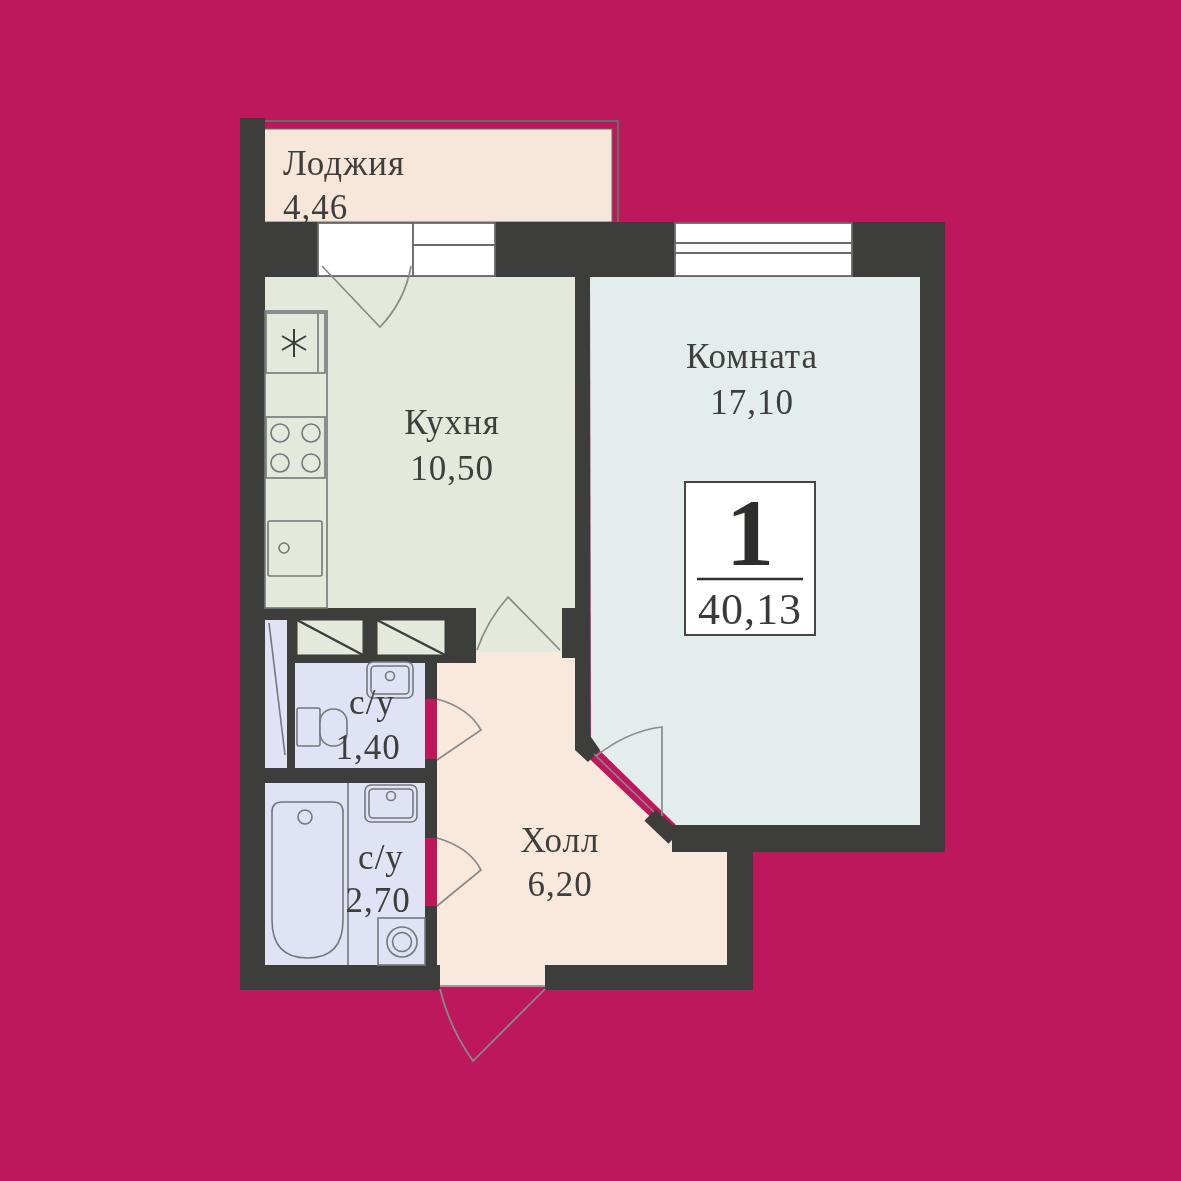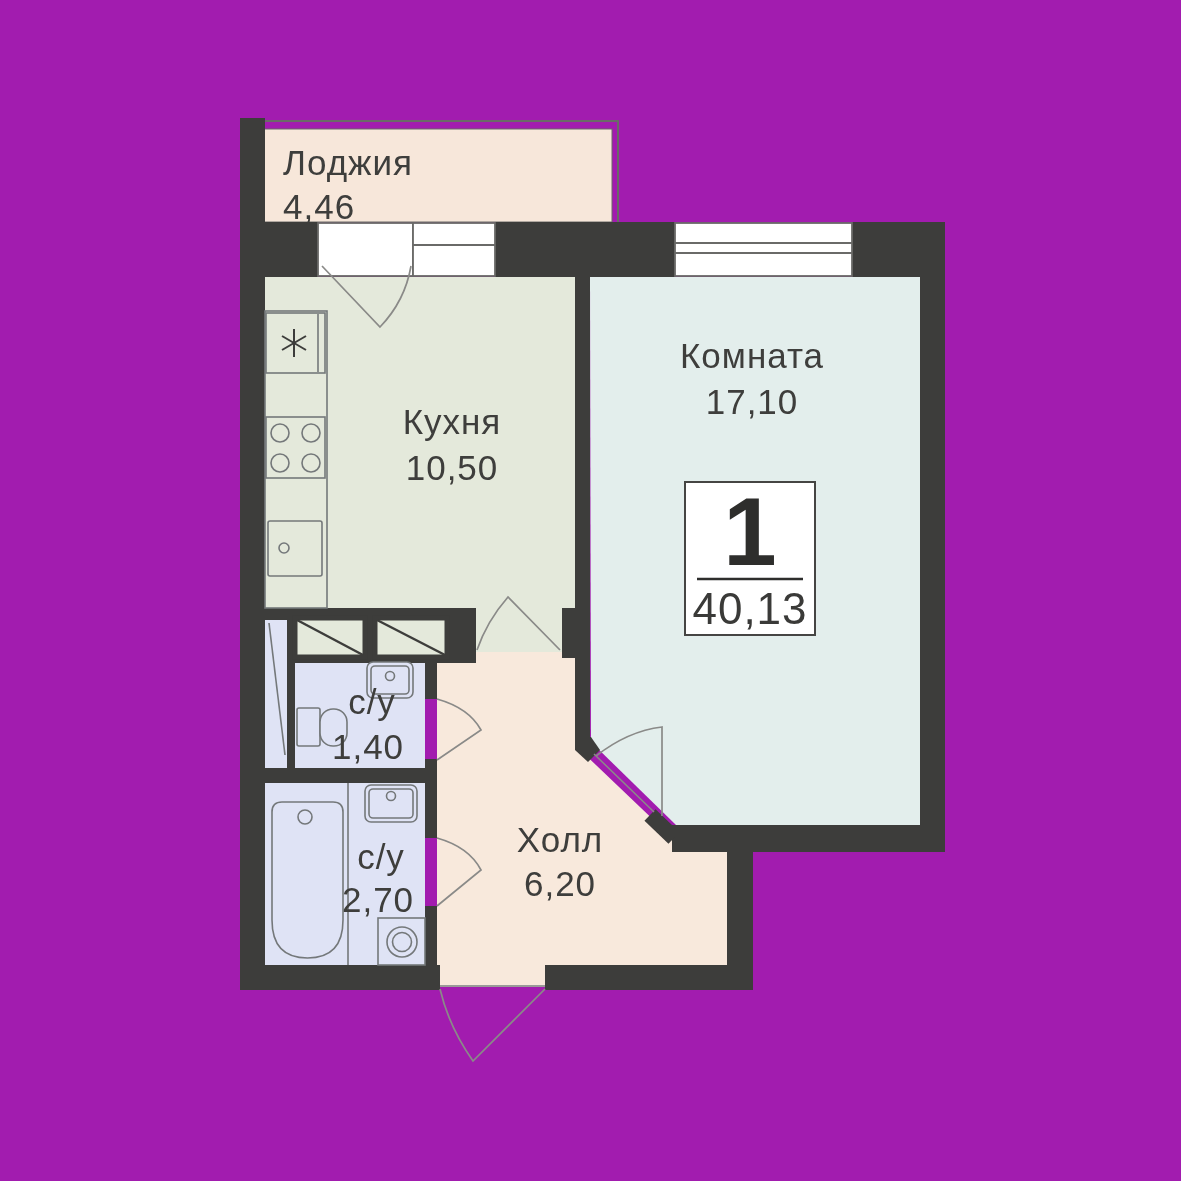--- a/index.html
+++ b/index.html
@@ -1,17 +1,17 @@
 <!DOCTYPE html>
 <html style="--wall: #3d3d3b; --loggia: #f7e7da; --kitchen: #e4e9db; --room: #e3eeec; --bath: #dfe3f5; --hall: #f8e9dc; --fixture: #74787a; --door: #8a8a88; --frame: #6a6a68; --text: #3e3e3c;"><head>
 <meta charset="utf-8">
 <style>
   html,body{margin:0;padding:0;background:#ffffff;}
-  .stage{position:relative;width:1181px;height:1181px;background:#a21caf;overflow:hidden;
-         font-family:Liberation Sans, sans-serif;}
+  .stage{position:relative;width:1181px;height:1181px;background:#be185d;overflow:hidden;
+         font-family:Liberation Serif, serif;}
   svg{display:block;}
   .wall{fill:var(--wall);}
   .fill-loggia{fill:var(--loggia);stroke:var(--frame);stroke-width:1;}
   .fill-kitchen{fill:var(--kitchen);}
   .fill-room{fill:var(--room);}
   .fill-bath{fill:var(--bath);}
   .fill-hall{fill:var(--hall);}
   .frame-line{fill:none;stroke:var(--frame);stroke-width:2;}
   .win{fill:#ffffff;stroke:var(--frame);stroke-width:1.8;}
   .win-line{stroke:var(--frame);stroke-width:1.8;}

